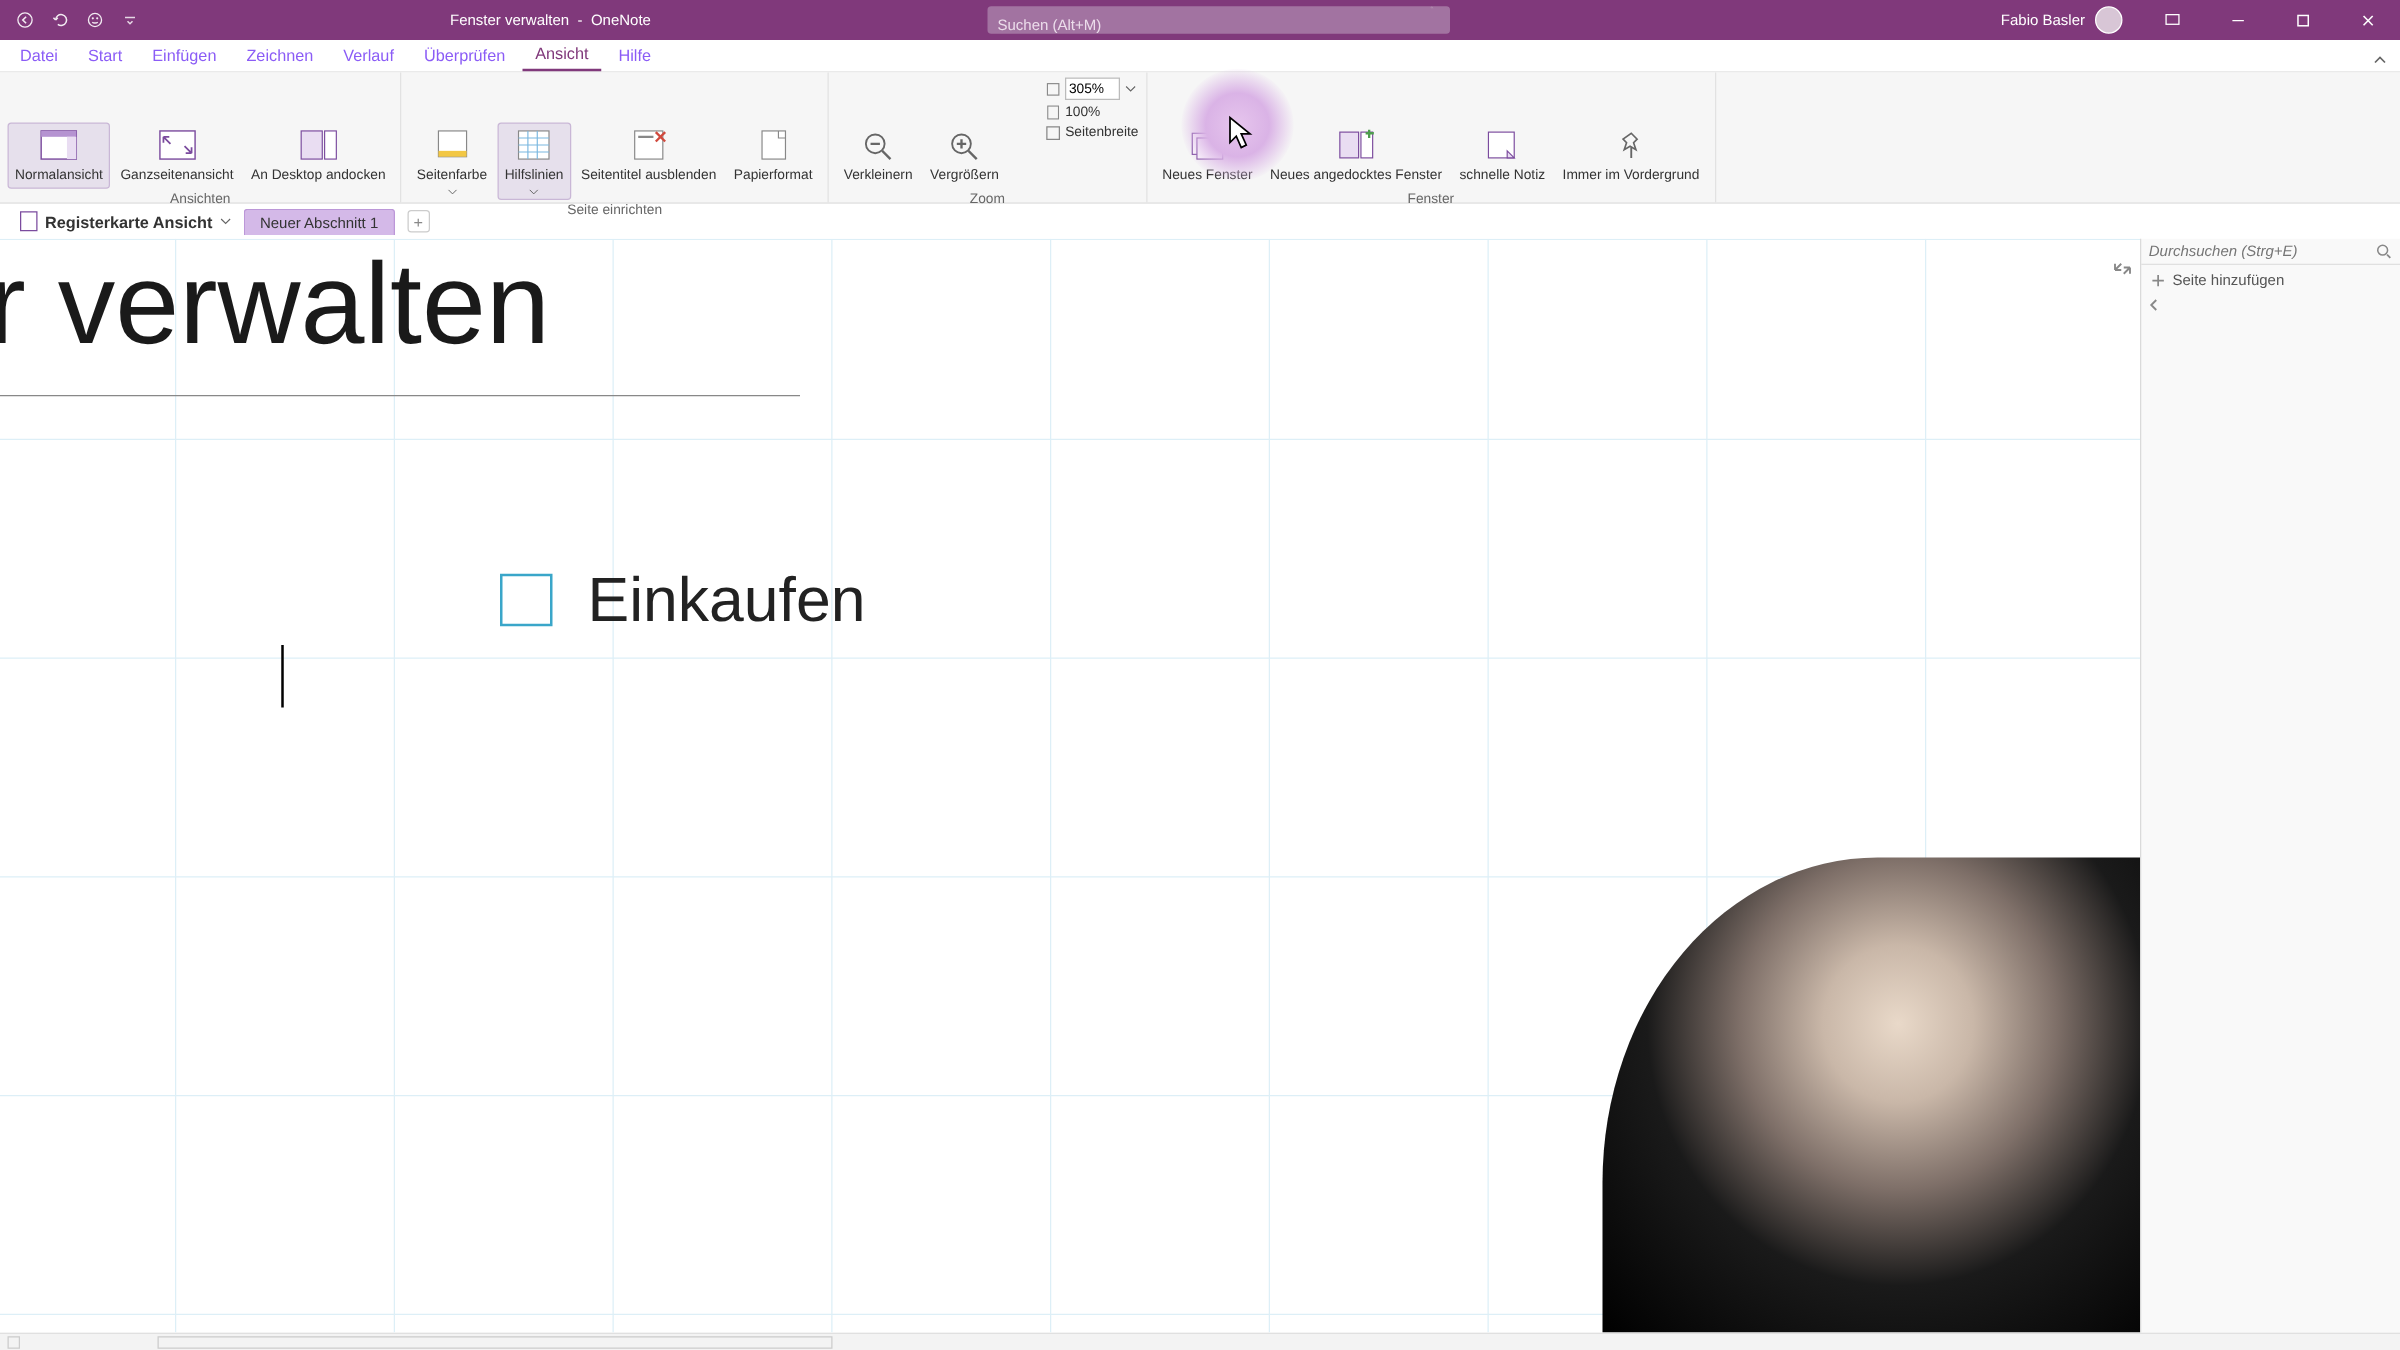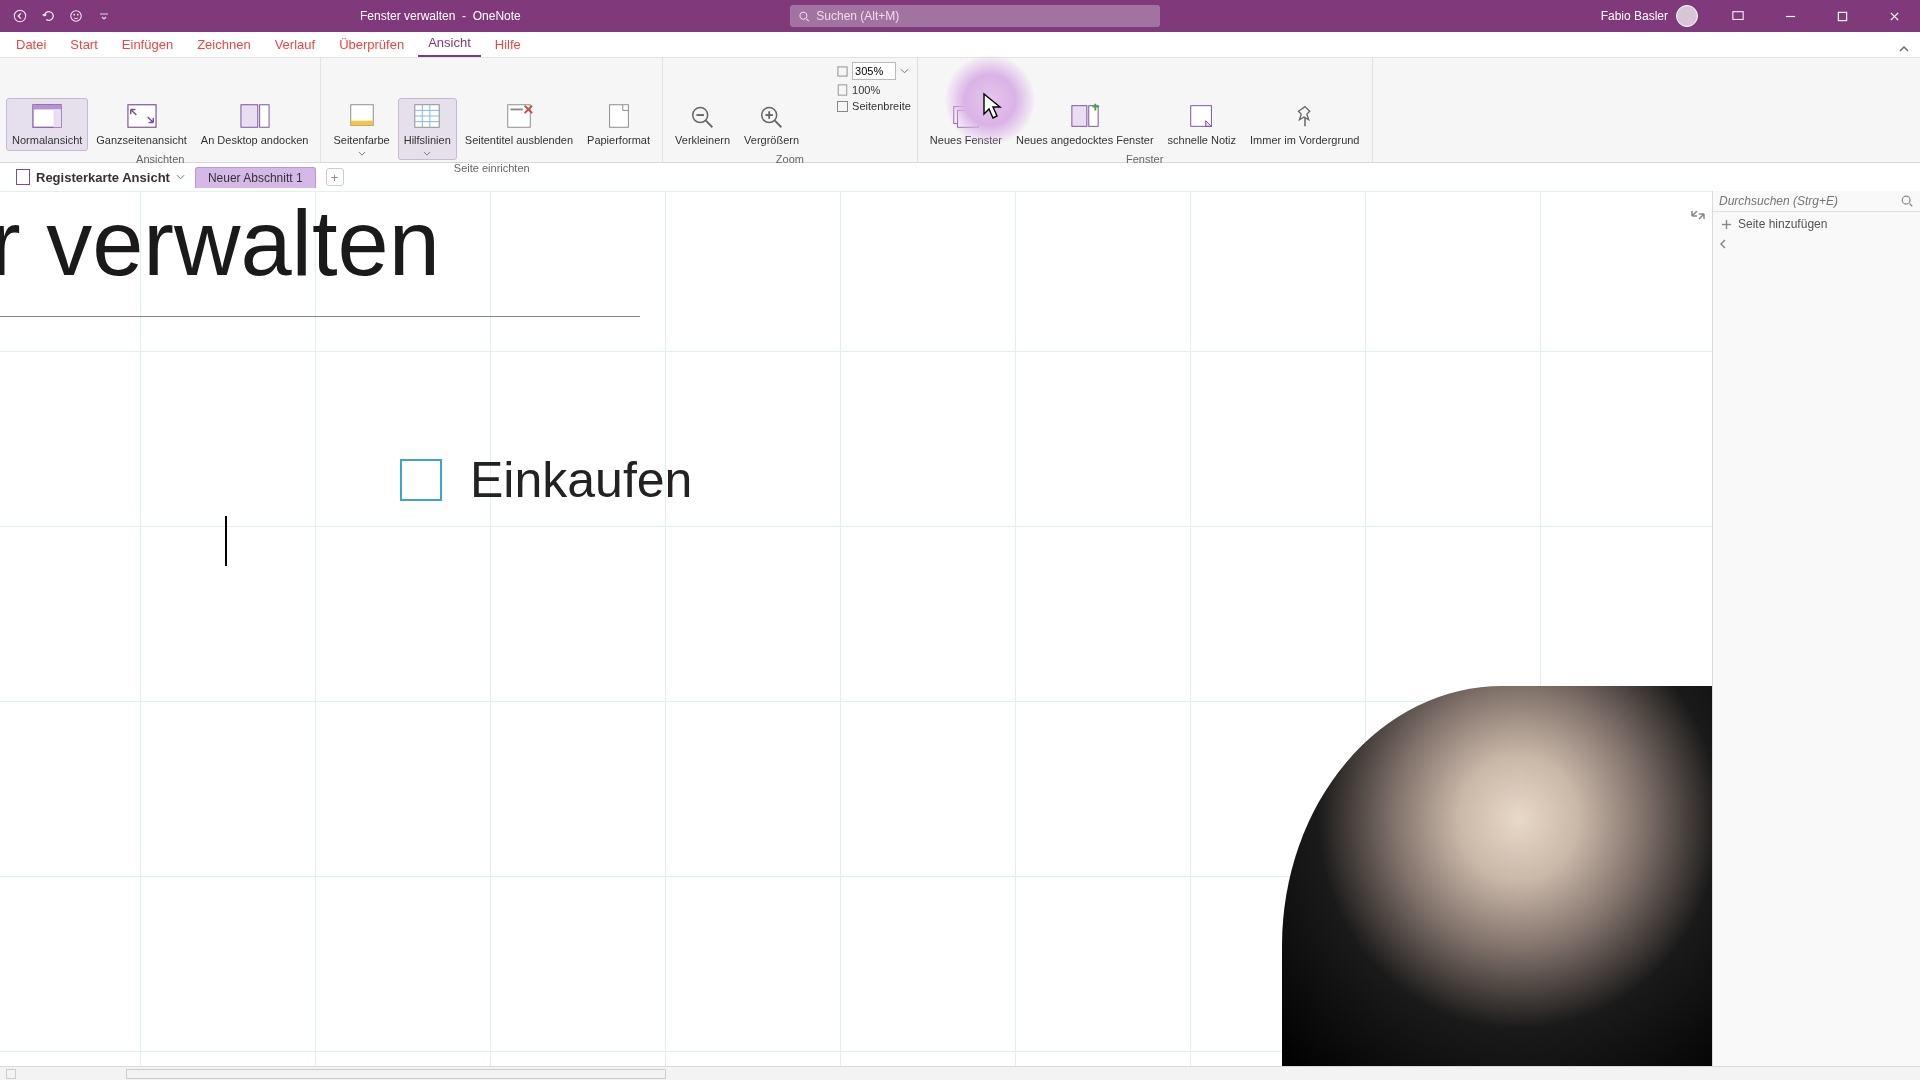--- a/index.html
+++ b/index.html
@@ -14,38 +14,39 @@
     color: #fff;
     font-size: 12px;
     position: relative;
   }
   .titlebar .left-controls { display: flex; align-items: center; gap: 8px; padding-left: 10px; }
   .titlebar .tb-btn { width: 20px; height: 20px; display: flex; align-items: center; justify-content: center; opacity: .9; }
   .titlebar .title-text { position: absolute; left: 360px; }
   .titlebar .search {
     position: absolute; left: 790px; width: 370px; height: 22px;
     background: #A273A1; border-radius: 3px;
-    display: flex; align-items: center; padding: 0 8px; gap: 6px;
+    display: flex; align-items: flex-end; padding: 0 8px; gap: 6px;
     color: #ECDDEB;
+    flex-direction: column;
   }
   .titlebar .search input {
     background: transparent; border: none; outline: none; color: #fff; font-size: 12px; width: 100%;
   }
   .titlebar .search input::placeholder { color: #ECDDEB; }
   .titlebar .right-controls { position: absolute; right: 6px; display: flex; align-items: center; gap: 12px; justify-content: flex-end; }
   .titlebar .user { display: flex; align-items: center; gap: 8px; margin-right: 8px; }
   .titlebar .avatar { width: 22px; height: 22px; border-radius: 50%; background: #D8C6D6; border:1px solid #fff; }
   .win-btn { width: 40px; height: 32px; display:flex; align-items:center; justify-content:center; }
 
   
   .menutabs {
     height: 26px; background: #fff; border-bottom: 1px solid #E3E3E3;
     display: flex; align-items: flex-end; padding-left: 6px; gap: 4px; font-size: 13px;
   }
-  .menutabs .mtab { padding: 4px 10px 5px 10px; color: #ef4444; }
+  .menutabs .mtab { padding: 4px 10px 5px 10px; color: #8b5cf6; }
   .menutabs .mtab.active { border-bottom: 2px solid #80397B; color: #80397B; }
   .menutabs .collapse { margin-left: auto; margin-right: 10px; color: #555; font-size: 11px; }
 
   
   .ribbon {
     height: 105px; background: #F6F6F6; border-bottom: 1px solid #D9D9D9;
     display: flex; align-items: stretch; font-size: 11px; color: #333;
   }
   .rgroup { display: flex; flex-direction: column; padding: 4px 6px 2px 6px; border-right: 1px solid #E2E2E2; }
   .rgroup .row { display: flex; gap: 2px; flex: 1; align-items: flex-start; }

